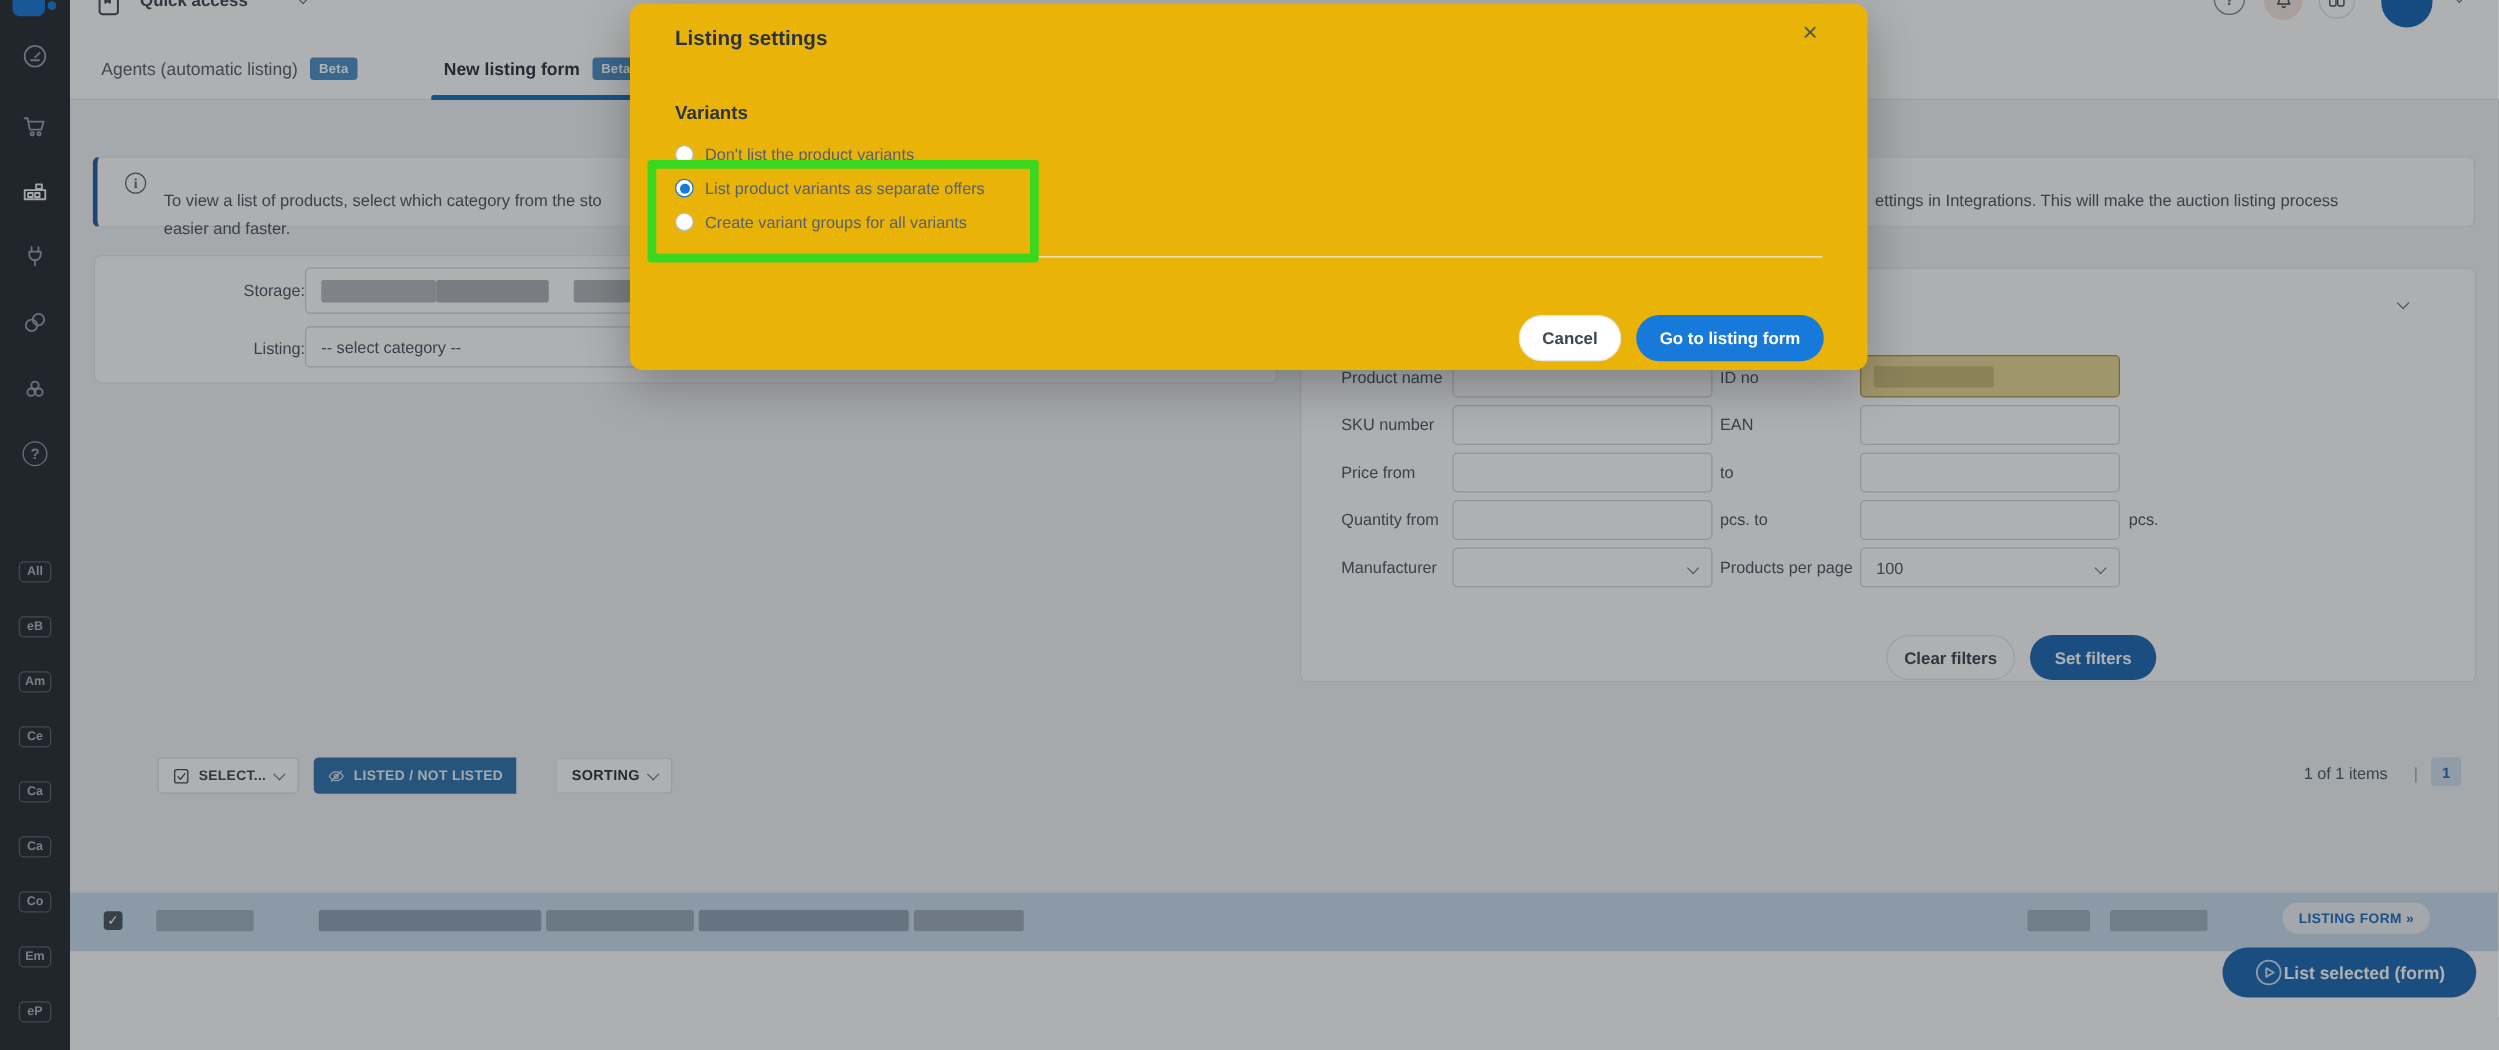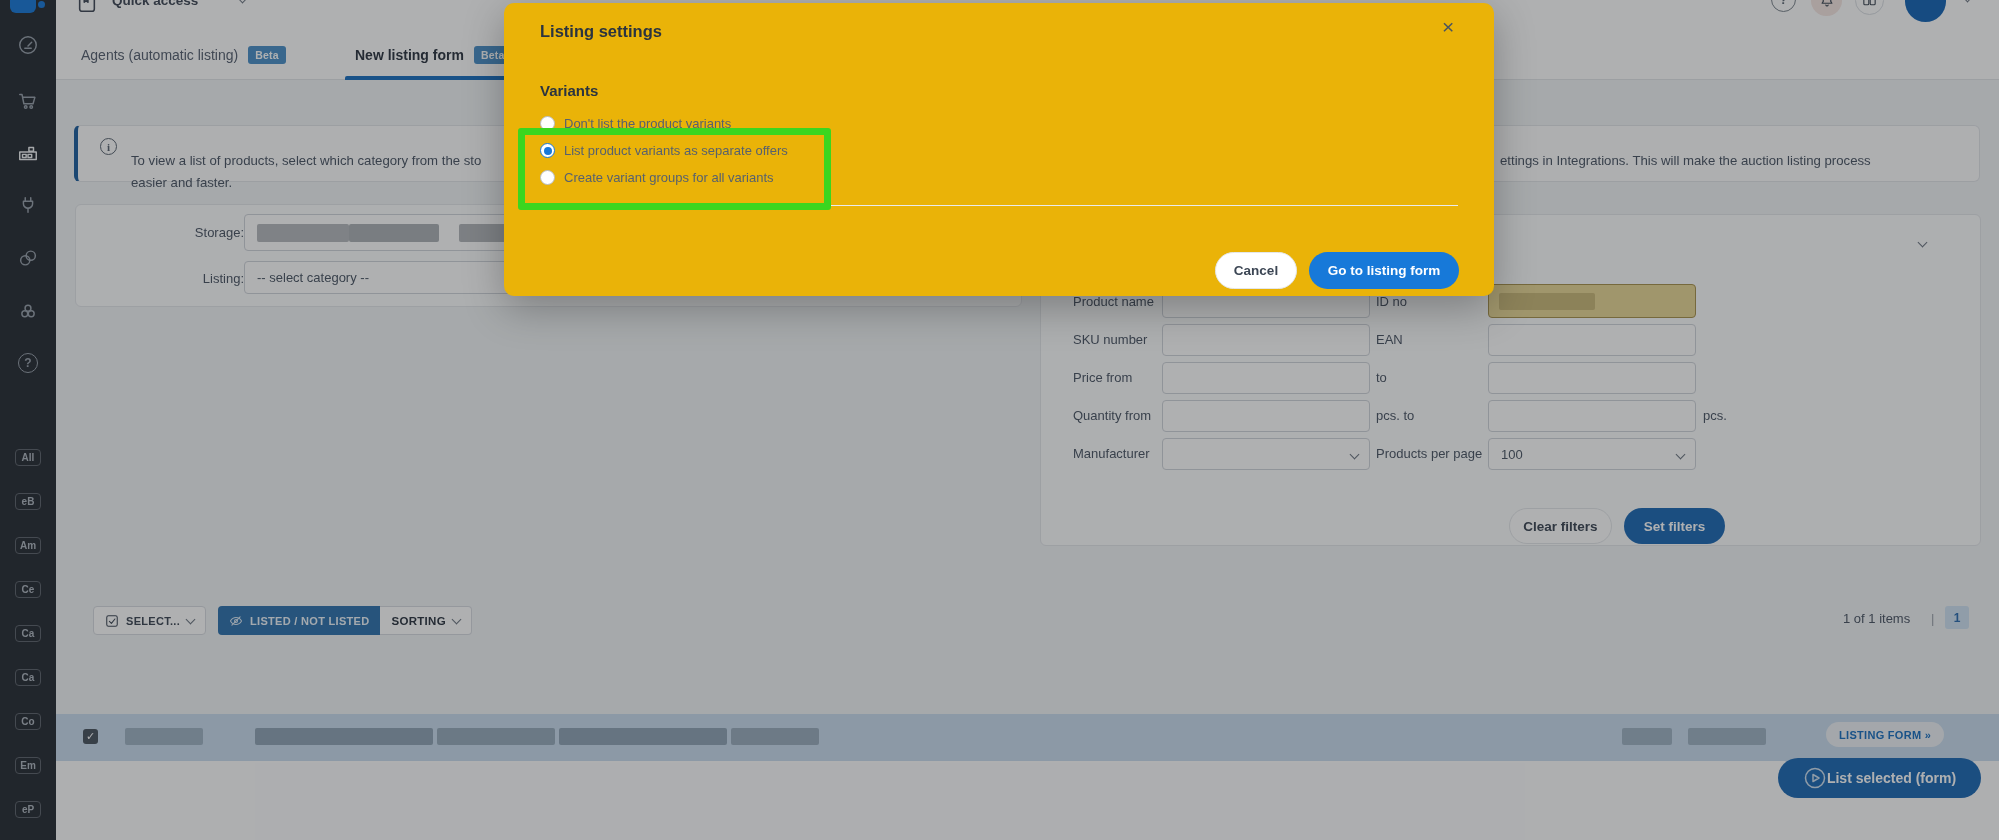--- a/index.html
+++ b/index.html
@@ -54,21 +54,21 @@
 
   
   .btn { position:absolute; display:flex; align-items:center; justify-content:center; border-radius:19px; font-size:13.5px; font-weight:bold; cursor:pointer; white-space:nowrap;margin-top:20px; }
   .btn-ghost { background:#fff; border:1px solid #e4e7ea; color:#3c4654; }
   .btn-blue { background:#1d69b4; border:none; color:#fff; }
   .btn-bright { background:#1779d9; border:none; color:#fff; }
 
   
   .toolbar { position:absolute; left:93px; top:606px; height:29px; display:flex; align-items:stretch; }
   .tb-btn { display:flex; align-items:center; gap:7px; font-size:11px; font-weight:bold; letter-spacing:.3px; padding:0 11px; }
-  .tb-white { background:#fff; border:1px solid #d7dbe0; color:#3c4654; }
+  .tb-white { background:#fff; border:1px solid #d7dbe0; color:#3c4654;margin-left:33px; }
   .tb-sel { border-radius:4px; margin-right:12px; }
   .tb-blue { background:#2e72ae; color:#eef5fb; border-radius:4px 0 0 4px; }
   .tb-sort { border-left:none; border-radius:0 4px 4px 0; color:#2b3440; font-size:11.5px; }
   .tb-btn svg { width:14px; height:14px; fill:none; stroke-width:1.8; stroke-linecap:round; stroke-linejoin:round; }
   .pag { position:absolute; top:611px; font-size:13px; color:#4a5564; }
   .pag-badge { position:absolute; left:1945px; top:606px; width:24px; height:23px; background:#cfe2f3; color:#2b6cb0; font-size:12px; font-weight:bold; border-radius:3px; display:flex; align-items:center; justify-content:center; }
 
   
   .thead { position:absolute; left:56px; top:684px; width:1943px; height:30px; background:#e8eaec; border-bottom:1px solid #d9dce0; }
   .th { position:absolute; top:9px; font-size:11px; font-weight:bold; color:#2b3440; letter-spacing:.3px; }

